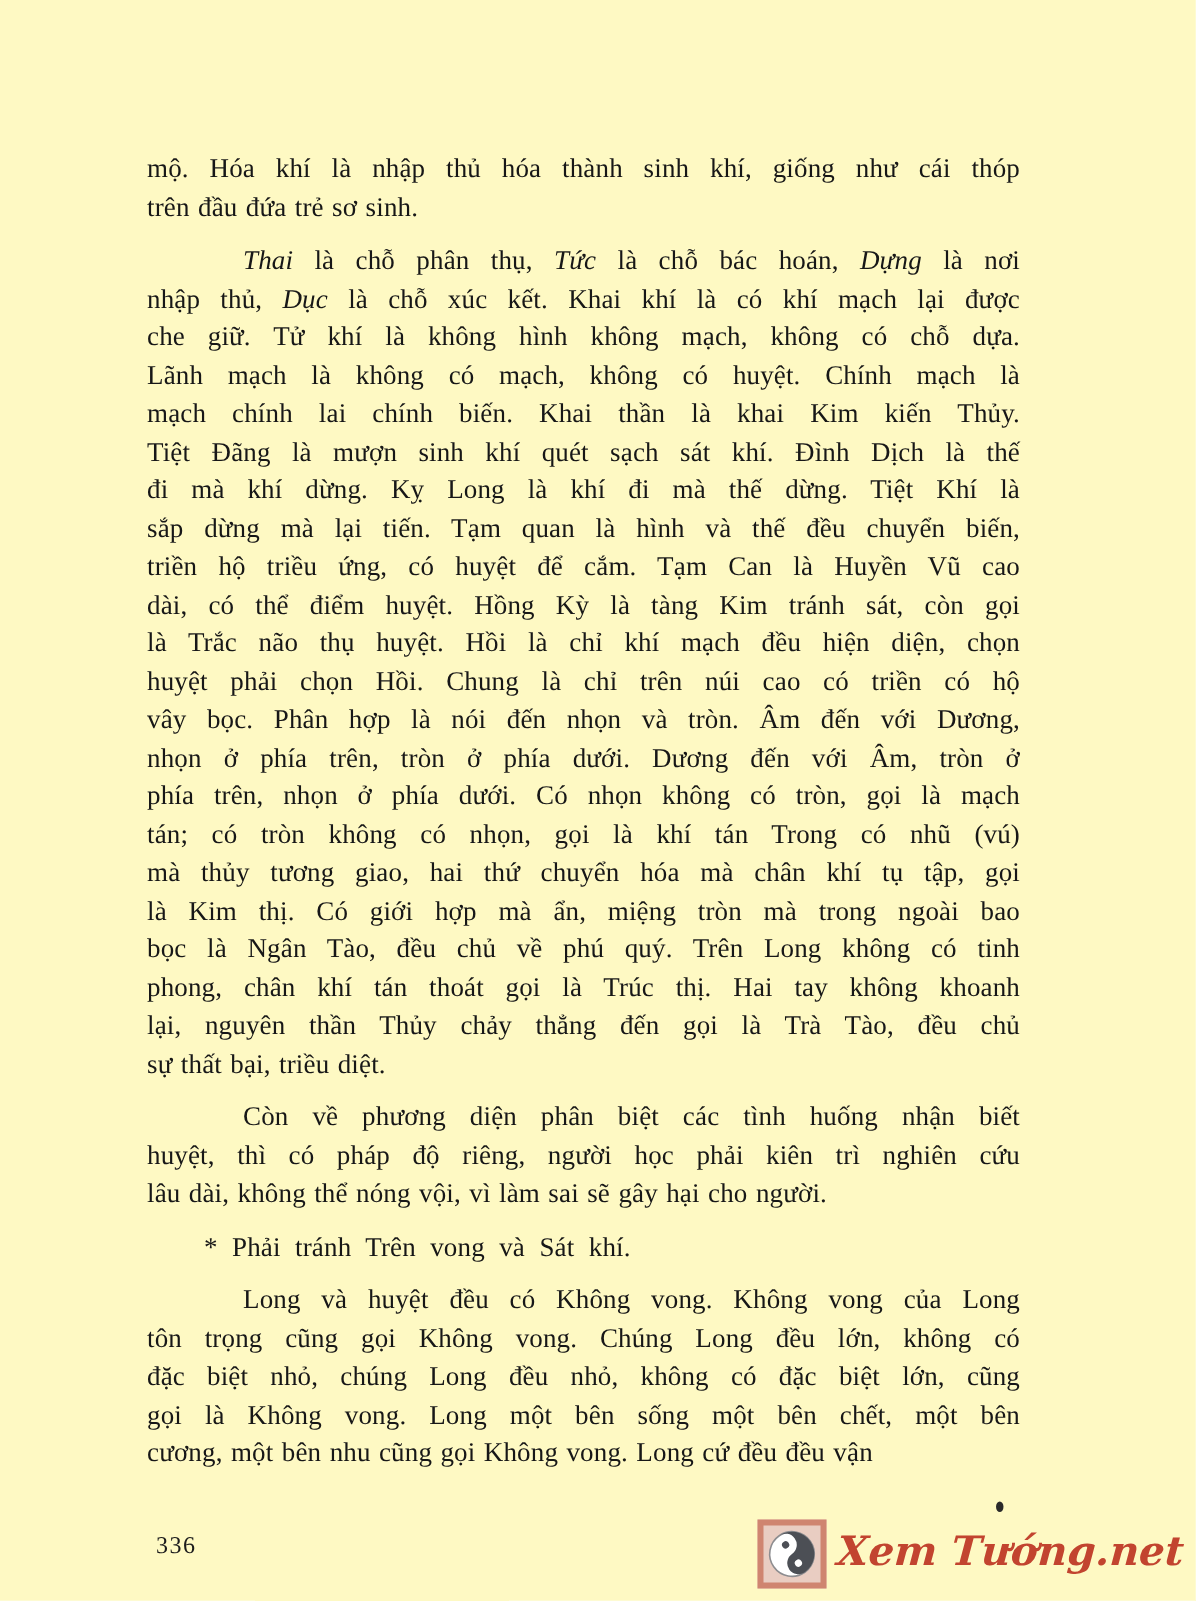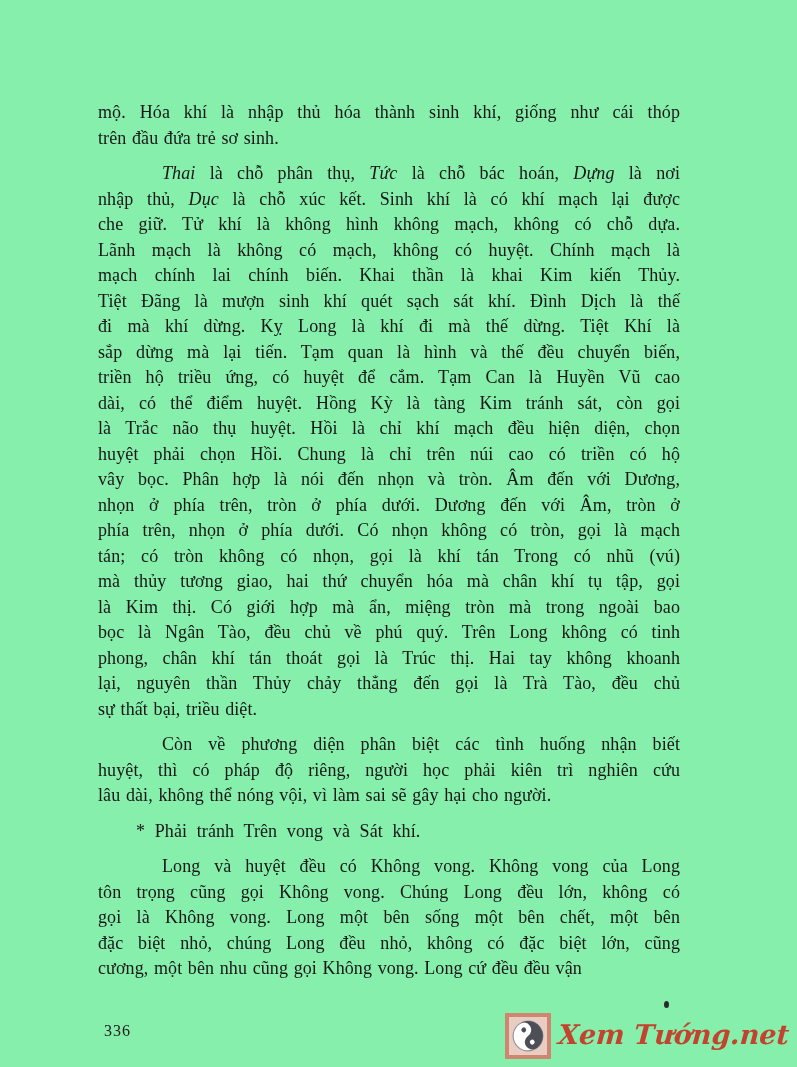--- a/index.html
+++ b/index.html
@@ -4,21 +4,21 @@
 <style>
   html, body { margin: 0; padding: 0; }
   body {
     width: 797px; height: 1067px;
     background: #ffffff;
     font-family: "Liberation Serif", "DejaVu Serif", serif;
   }
   .page {
     position: relative;
     width: 797px; height: 1067px;
-    background: #86efac;
+    background: #fef9c3;
     overflow: hidden;
     color: #171717;
   }
   .text-block {
     position: absolute;
     left: 98px; top: 100px;
     width: 582px;
     font-size: 18px;
     line-height: 25.5px;
     letter-spacing: 0.1px;
@@ -84,21 +84,21 @@
 
 <div class="page">
 
   <div class="text-block">
       <div class="para">
         <div class="line first">mộ. Hóa khí là nhập thủ hóa thành sinh khí, giống như cái thóp</div>
         <div class="line last">trên đầu đứa trẻ sơ sinh.</div>
       </div>
       <div class="para indent">
         <div class="line first"><span class="it">Thai</span><span> là chỗ phân thụ, </span><span class="it">Tức</span><span> là chỗ bác hoán, </span><span class="it">Dựng</span><span> là nơi</span></div>
-        <div class="line"><span>nhập thủ, </span><span class="it">Dục</span><span> là chỗ xúc kết. Sinh khí là có khí mạch lại được</span></div>
+        <div class="line"><span>nhập thủ, </span><span class="it">Dục</span><span> là chỗ xúc kết. Khai khí là có khí mạch lại được</span></div>
         <div class="line">che giữ. Tử khí là không hình không mạch, không có chỗ dựa.</div>
         <div class="line">Lãnh mạch là không có mạch, không có huyệt. Chính mạch là</div>
         <div class="line">mạch chính lai chính biến. Khai thần là khai Kim kiến Thủy.</div>
         <div class="line">Tiệt Đãng là mượn sinh khí quét sạch sát khí. Đình Dịch là thế</div>
         <div class="line">đi mà khí dừng. Kỵ Long là khí đi mà thế dừng. Tiệt Khí là</div>
         <div class="line">sắp dừng mà lại tiến. Tạm quan là hình và thế đều chuyển biến,</div>
         <div class="line">triền hộ triều ứng, có huyệt để cắm. Tạm Can là Huyền Vũ cao</div>
         <div class="line">dài, có thể điểm huyệt. Hồng Kỳ là tàng Kim tránh sát, còn gọi</div>
         <div class="line">là Trắc não thụ huyệt. Hồi là chỉ khí mạch đều hiện diện, chọn</div>
         <div class="line">huyệt phải chọn Hồi. Chung là chỉ trên núi cao có triền có hộ</div>
@@ -117,22 +117,22 @@
         <div class="line first">Còn về phương diện phân biệt các tình huống nhận biết</div>
         <div class="line">huyệt, thì có pháp độ riêng, người học phải kiên trì nghiên cứu</div>
         <div class="line last">lâu dài, không thể nóng vội, vì làm sai sẽ gây hại cho người.</div>
       </div>
       <div class="para indent loose">
         <div class="line first last">* Phải tránh Trên vong và Sát khí.</div>
       </div>
       <div class="para indent">
         <div class="line first">Long và huyệt đều có Không vong. Không vong của Long</div>
         <div class="line">tôn trọng cũng gọi Không vong. Chúng Long đều lớn, không có</div>
+        <div class="line">đặc biệt nhỏ, chúng Long đều nhỏ, không có đặc biệt lớn, cũng</div>
         <div class="line">gọi là Không vong. Long một bên sống một bên chết, một bên</div>
-        <div class="line">đặc biệt nhỏ, chúng Long đều nhỏ, không có đặc biệt lớn, cũng</div>
         <div class="line last">cương, một bên nhu cũng gọi Không vong. Long cứ đều đều vận</div>
       </div>
     </div>
 
   <div class="page-number">336</div>
 
   <div class="ink-speck"></div>
 
   <div class="watermark">
     <span class="wm-iconbox">

